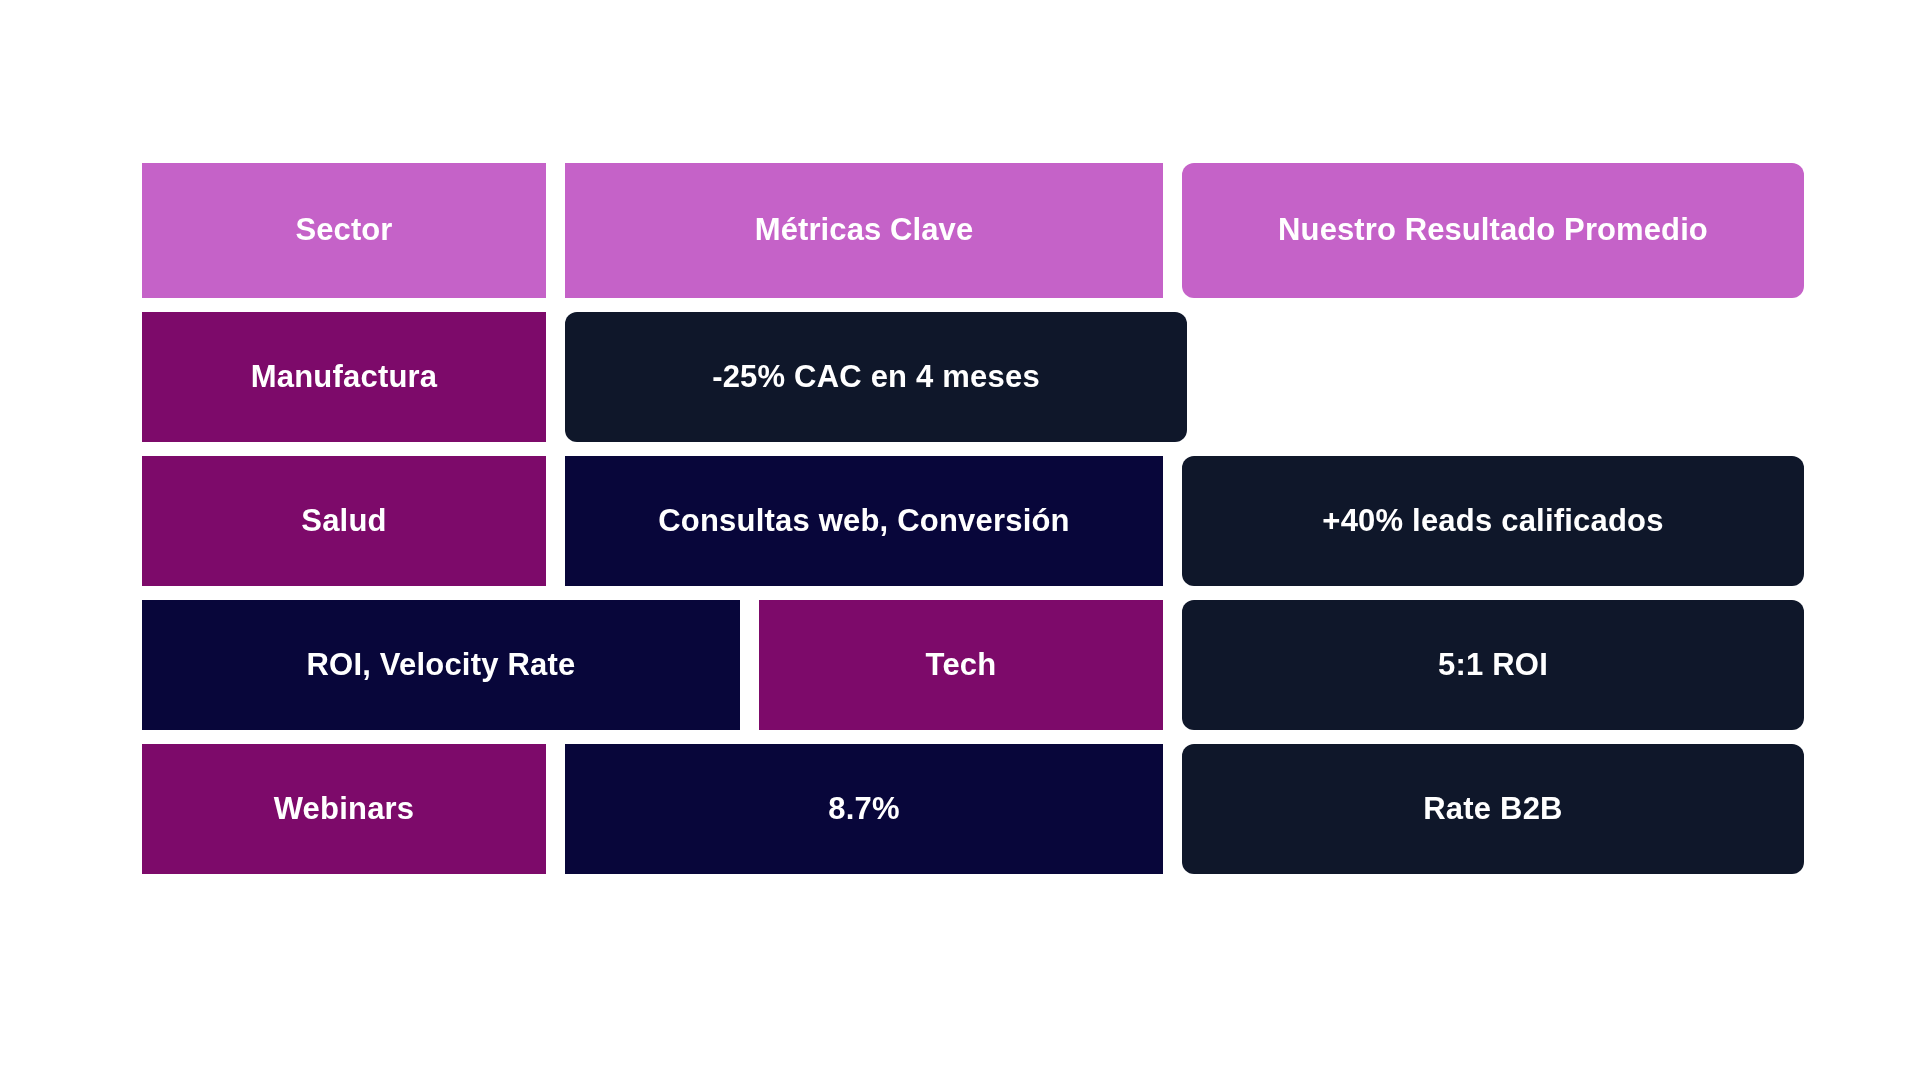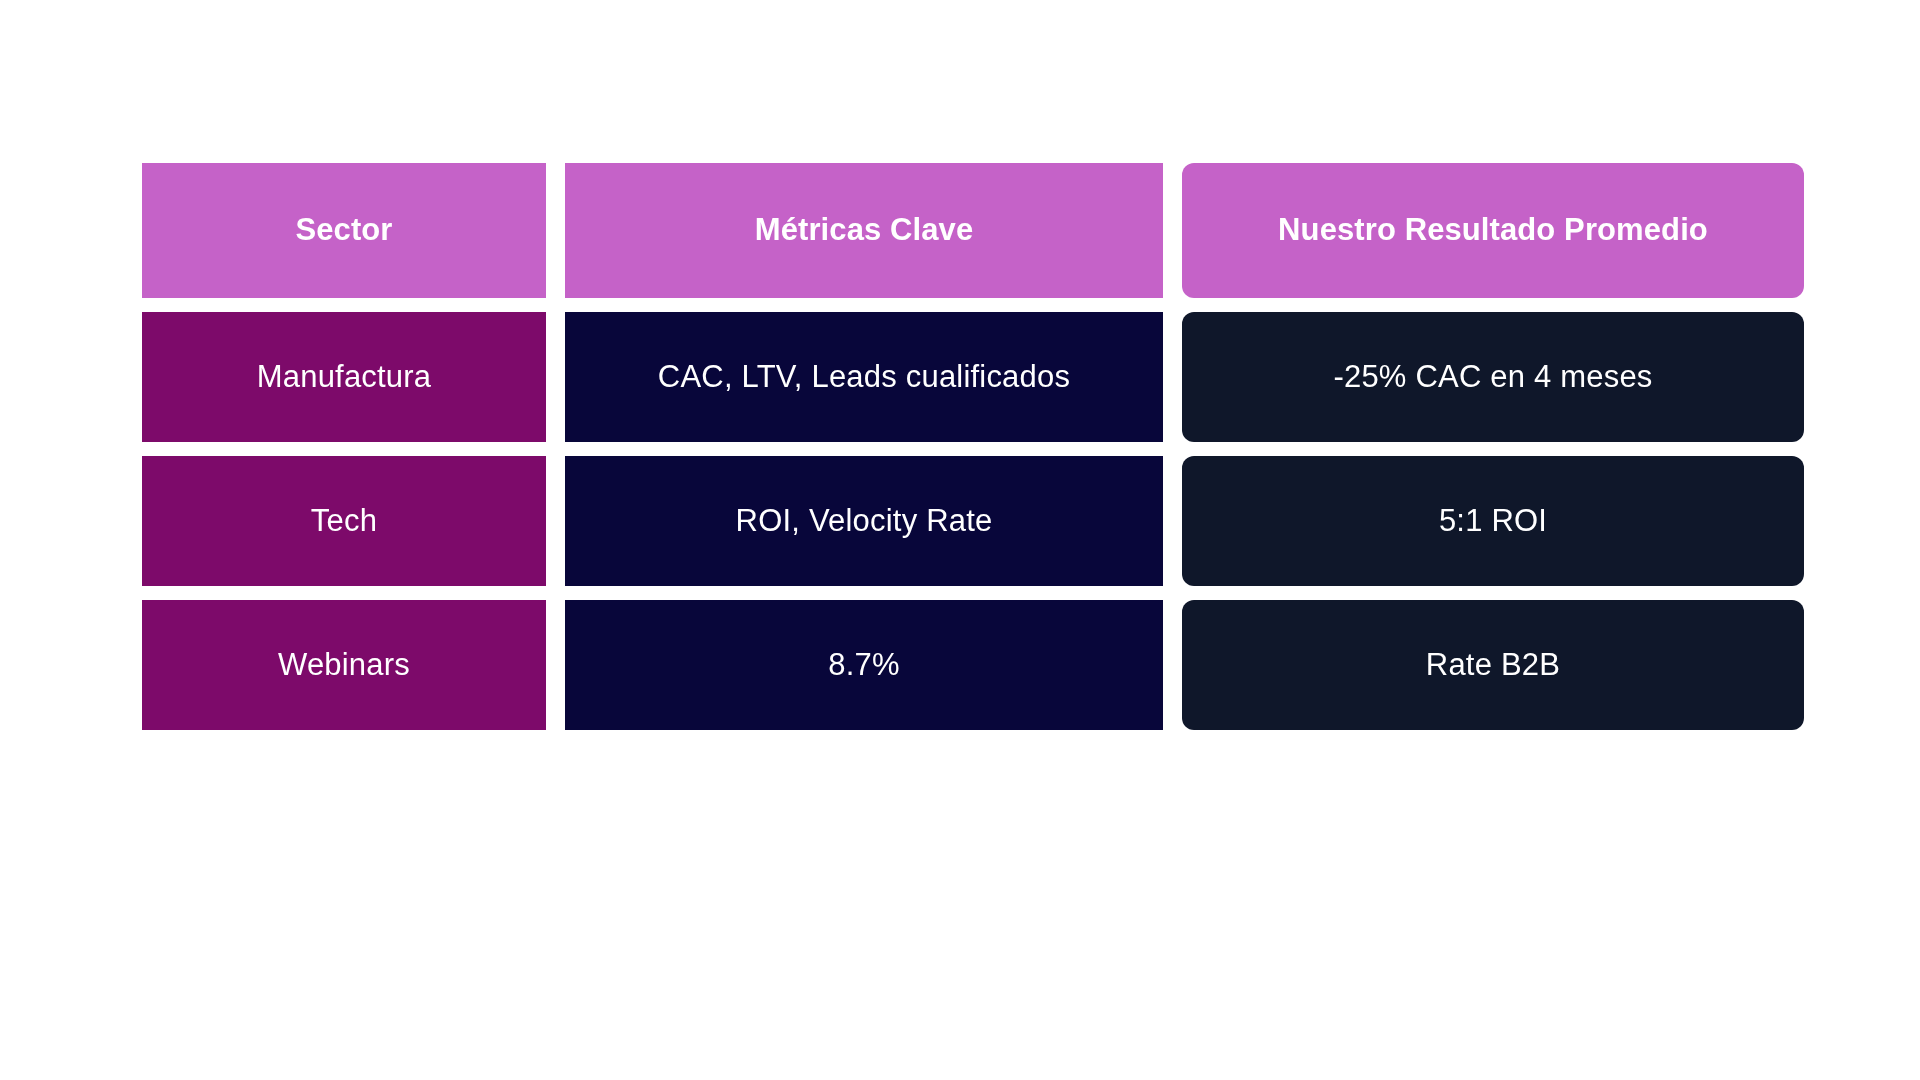--- a/index.html
+++ b/index.html
@@ -60,21 +60,21 @@
     color: #ffffff;
     font-weight: 700;
     font-size: 31px;
     letter-spacing: 0.1px;
   }
 
   
   .body-row .cell {
     height: 130px;
     color: #ffffff;
-    font-weight: 400;
+    font-weight: 700;
     font-size: 31px;
     letter-spacing: 0.2px;
   }
   .body-row .cell.sector  { background: #7d0a6a; }
   .body-row .cell.metric  { background: #08063a; }
   .body-row .cell.result  { background: #0f172a; }
 </style>
 </head>
 <body>
 
@@ -91,35 +91,43 @@
       </div>
       <div class="cell c3">
         <span>Nuestro Resultado Promedio</span>
       </div>
     </div>
 
     <div class="trow body-row">
       <div class="cell c1 sector">
         <span>Manufactura</span>
       </div>
-      <div class="cell c2 metric">
-        <span>CAC, LTV, Leads cualificados</span>
-      </div>
       <div class="cell c3 result">
         <span>-25% CAC en 4 meses</span>
       </div>
     </div>
 
+    <div class="trow body-row">
+      <div class="cell c1 sector">
+        <span>Salud</span>
+      </div>
+      <div class="cell c2 metric">
+        <span>Consultas web, Conversión</span>
+      </div>
+      <div class="cell c3 result">
+        <span>+40% leads calificados</span>
+      </div>
+    </div>
 
     <div class="trow body-row">
+      <div class="cell c2 metric">
+        <span>ROI, Velocity Rate</span>
+      </div>
       <div class="cell c1 sector">
         <span>Tech</span>
-      </div>
-      <div class="cell c2 metric">
-        <span>ROI, Velocity Rate</span>
       </div>
       <div class="cell c3 result">
         <span>5:1 ROI</span>
       </div>
     </div>
 
     <div class="trow body-row">
       <div class="cell c1 sector">
         <span>Webinars</span>
       </div>

